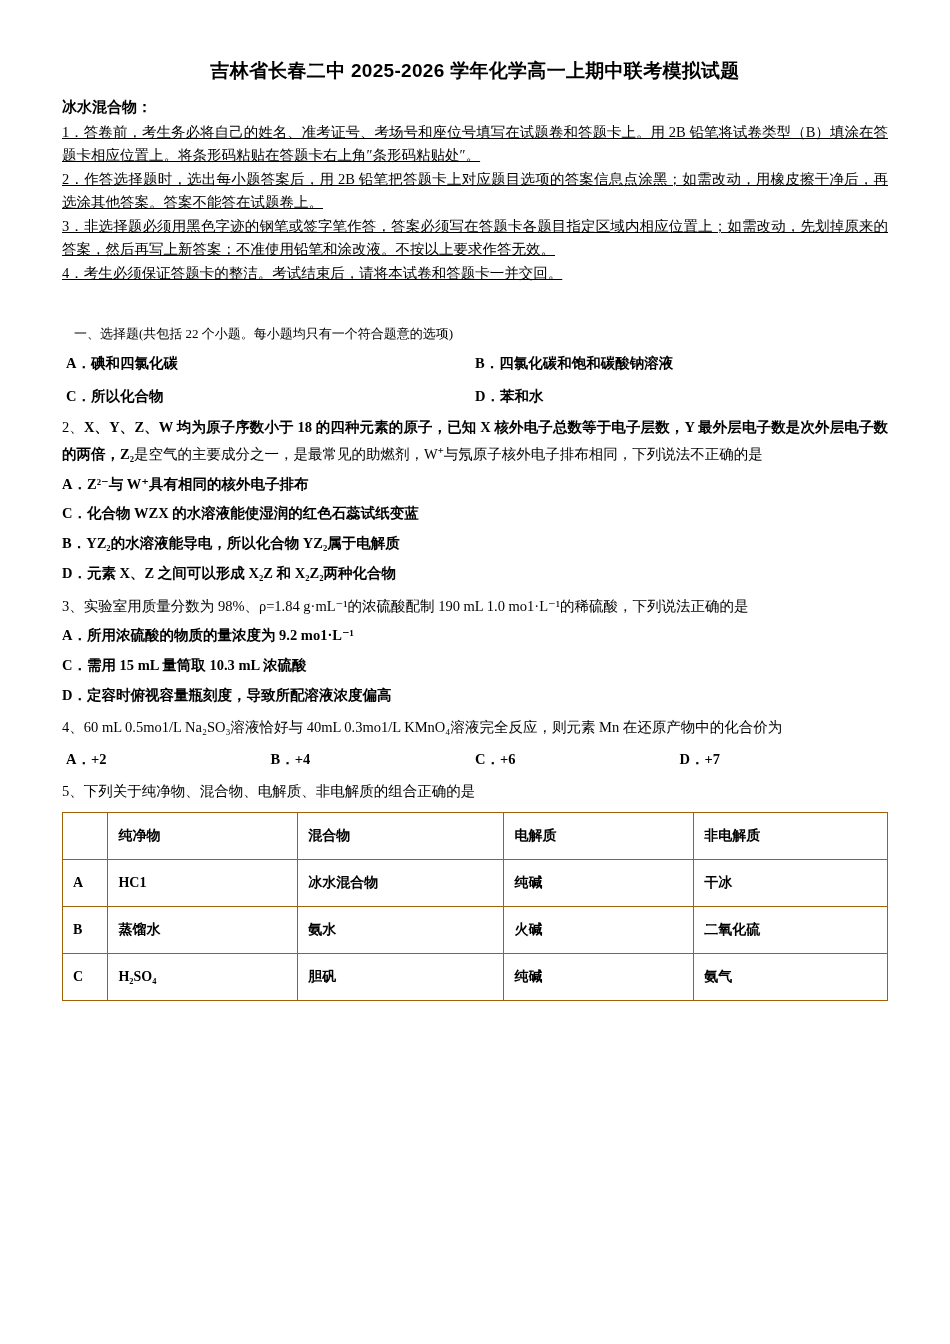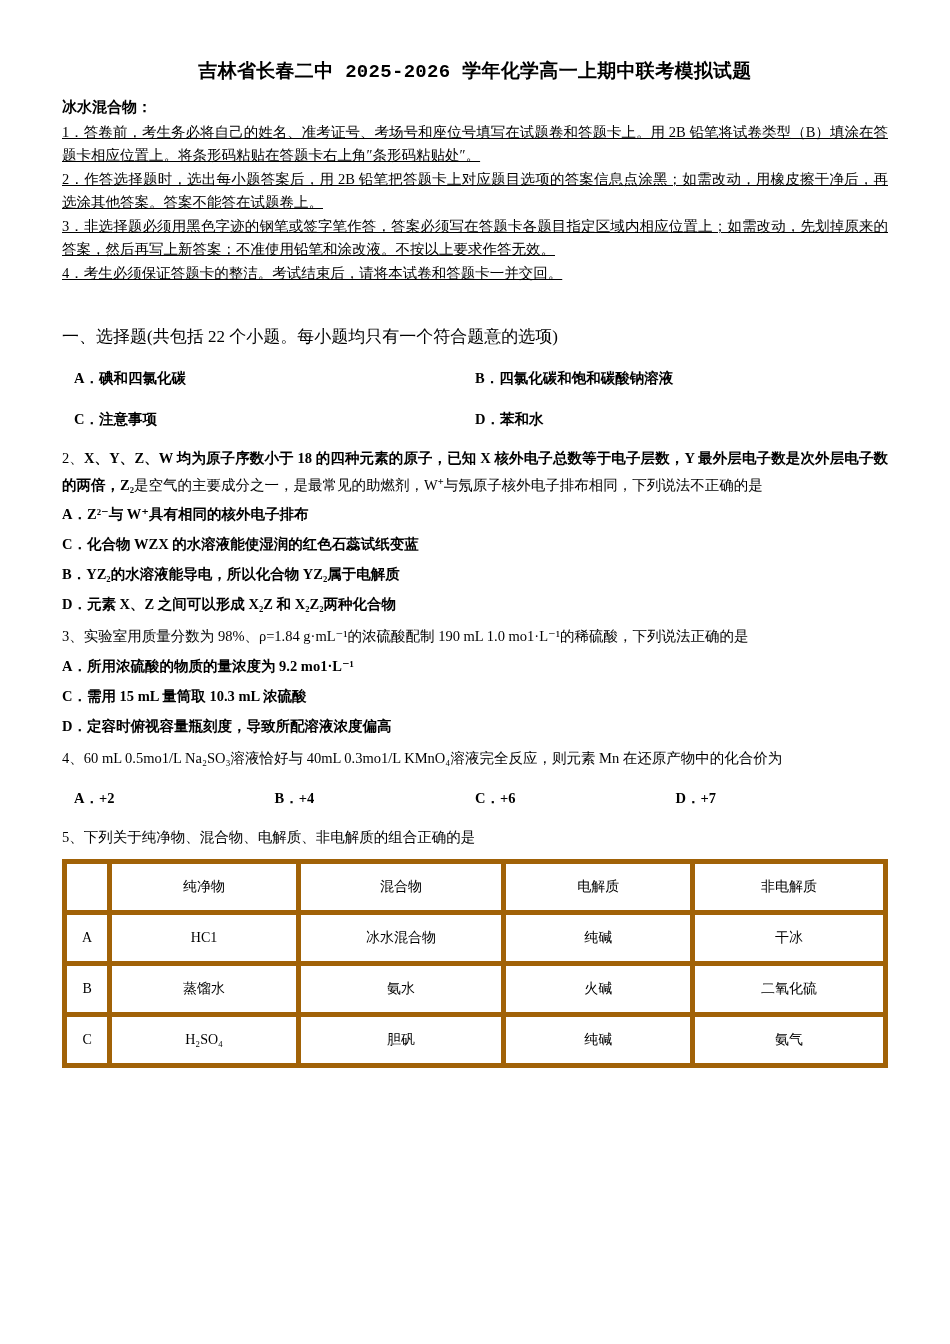--- a/index.html
+++ b/index.html
@@ -19,56 +19,56 @@
     box-sizing: border-box;
     padding: 36px 62px 20px 62px;
     position: relative;
   }
   .doc-title {
     text-align: center;
     font-size: 19px;
     font-weight: bold;
     margin: 22px 0 14px 0;
     letter-spacing: 0.3px;
-    font-family: Liberation Mono, monospace;
+    font-family: Liberation Sans, sans-serif;
   }
   .section-head {
     font-size: 15px;
     font-weight: bold;
     margin: 8px 0 4px 0;
   }
   .note-line {
     font-size: 14.5px;
     line-height: 1.62;
     margin: 0;
     text-align: justify;
     text-decoration: underline;
   }
   .notes {
     margin-bottom: 20px;
   }
   .block-gap {
     height: 16px;
   }
   .q-intro {
-    font-size: 17px;
+    font-size: 13px;
     line-height: 1.7;
-    margin: 2px 0;
+    margin: 2px 12px;
   }
   .q-stem {
     font-size: 14.5px;
     line-height: 1.85;
     margin: 4px 0 2px 0;
     text-align: justify;
   }
   .opt-row {
     display: flex;
     font-size: 14.5px;
     line-height: 1.95;
-    margin: 12px;
+    margin: 4px;
   }
   .opt-row .opt {
     flex: 0 0 50%;
   }
   .opt-row.quad .opt {
     flex: 0 0 25%;
   }
   .opt-full {
     font-size: 14.5px;
     line-height: 2.05;
@@ -78,24 +78,24 @@
     font-weight: bold;
   }
   sup { font-size: 0.72em; vertical-align: 0.45em; }
   table.grid {
     width: 100%;
     border-collapse: collapse;
     margin-top: 8px;
     font-size: 14px;
   }
   table.grid td, table.grid th {
-    border: 5px solid #a16207;
+    border: 1px solid #a16207;
     padding: 12px 10px;
-    text-align: center;
-    font-weight: normal;
+    text-align: left;
+    font-weight: bold;
     height: 22px;
     vertical-align: middle;
   }
   table.grid td.rowlabel { width: 38px; }
   table.grid col.c0 { width: 5.5%; }
   table.grid col.c1 { width: 23%; }
   table.grid col.c2 { width: 25%; }
   table.grid col.c3 { width: 23%; }
   table.grid col.c4 { width: 23.5%; }
 </style>
@@ -117,21 +117,21 @@
   <div class="block-gap"></div>
 
   <div class="q-intro">一、选择题(共包括 22 个小题。每小题均只有一个符合题意的选项)</div>
 
   <div>
     <div class="opt-row">
       <div class="opt bold">A．碘和四氯化碳</div>
       <div class="opt bold">B．四氯化碳和饱和碳酸钠溶液</div>
     </div>
     <div class="opt-row">
-      <div class="opt bold">C．注意事项</div>
+      <div class="opt bold">C．所以化合物</div>
       <div class="opt bold">D．苯和水</div>
     </div>
   </div>
 
   <div>
     <div class="q-stem">
       <span>2、</span><span class="bold">X、Y、Z、W 均为原子序数小于 18 的四种元素的原子，已知 X 核外电子总数等于电子层数，Y 最外层电子数是次外层电子数的两倍，Z</span><span class="bold">₂</span><span>是空气的主要成分之一，是最常见的助燃剂，W</span><span class="bold"><sup>+</sup></span><span>与氖原子核外电子排布相同，下列说法不正确的是</span>
     </div>
     <div class="opt-full bold">A．Z²⁻与 W⁺具有相同的核外电子排布</div>
     <div class="opt-full bold">C．化合物 WZX 的水溶液能使湿润的红色石蕊试纸变蓝</div>

